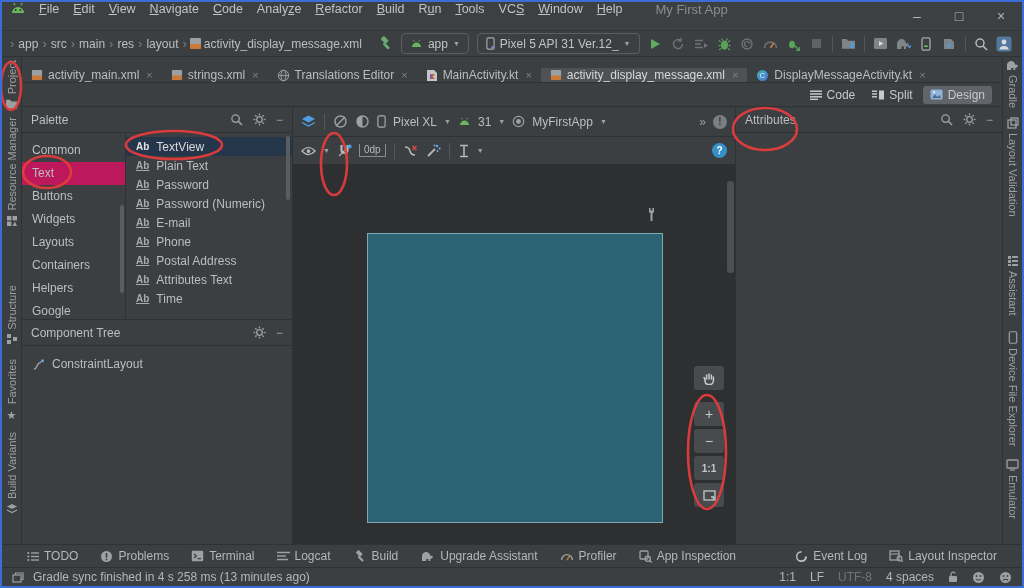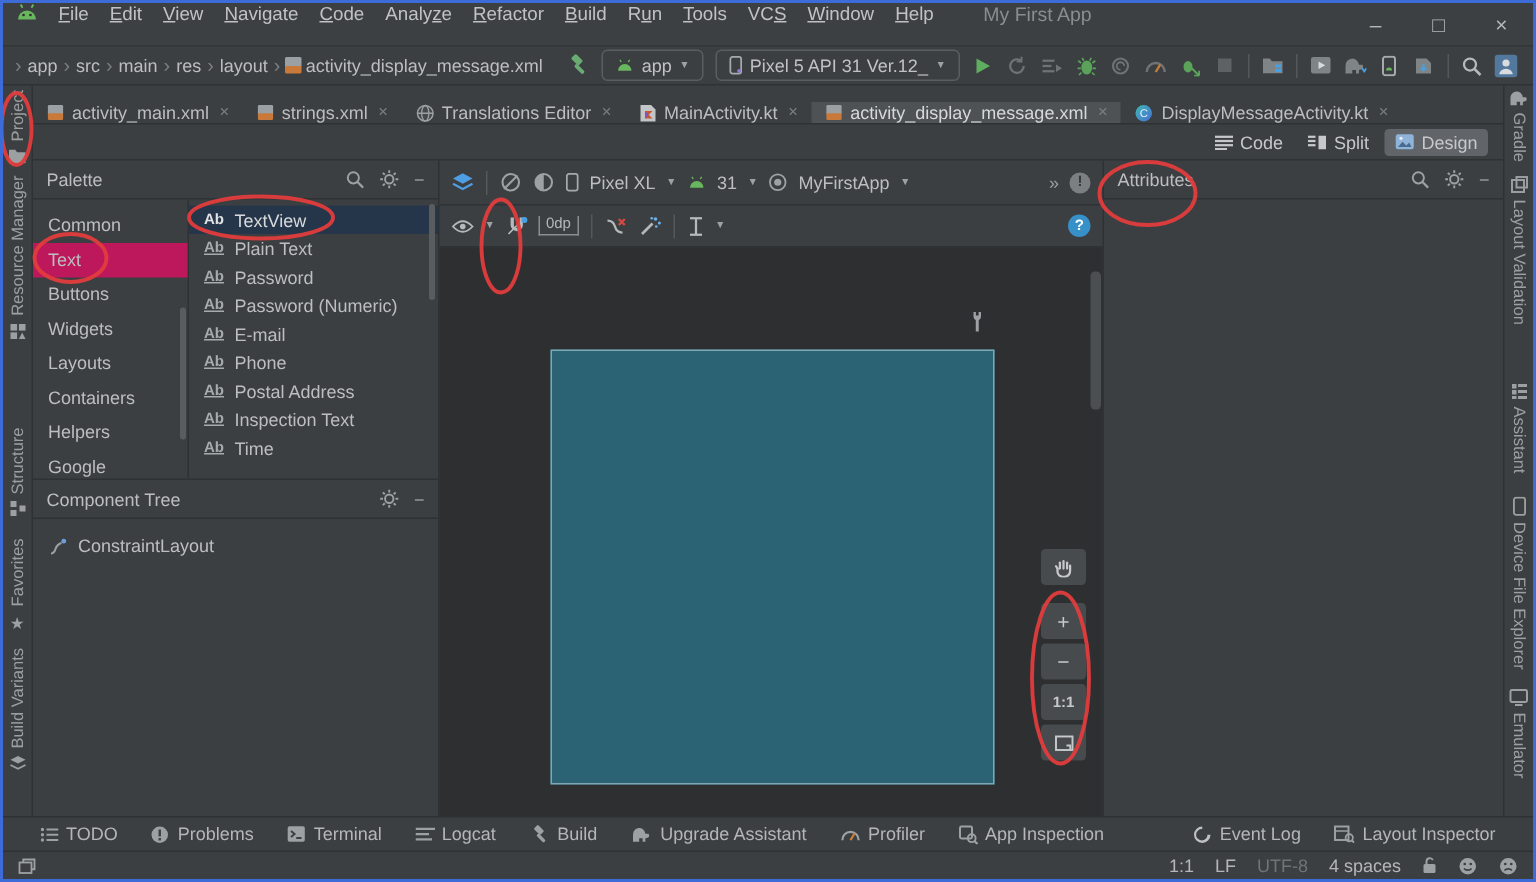--- a/index.html
+++ b/index.html
@@ -514,21 +514,21 @@
               <div class="pal-item">
                   <span class="ab">Ab</span>
                   <span>Phone</span>
                 </div>
               <div class="pal-item">
                   <span class="ab">Ab</span>
                   <span>Postal Address</span>
                 </div>
               <div class="pal-item">
                   <span class="ab">Ab</span>
-                  <span>Inspection Text</span>
+                  <span>Attributes Text</span>
                 </div>
               <div class="pal-item">
                   <span class="ab">Ab</span>
                   <span>Time</span>
                 </div>
               <div class="vthumb" style="right:2px;top:3px;height:64px"></div>
             </div>
           </div>
         </div>
         <div id="ctree" style="border-top:1px solid #2f3234">
@@ -887,20 +887,21 @@
   </div>
 </div>
 
 <div id="statusbar">
   <span class="ic">
       <svg width="12" height="11" viewBox="0 0 12 11">
         <rect x="1" y="3" width="8" height="7" fill="none" stroke="#9da1a3" stroke-width="1.2"></rect>
         <path d="M3.5,3 V1 h7.5 v6.5 h-2" fill="none" stroke="#9da1a3" stroke-width="1.2"></path>
       </svg>
     </span>
+  <span>Gradle sync finished in 4 s 258 ms (13 minutes ago)</span>
   <div id="status-right">
     <span>1:1</span>
     <span>LF</span>
     <span class="dimtxt">UTF-8</span>
     <span>4 spaces</span>
     <span class="ic">
         <svg width="10" height="12" viewBox="0 0 10 12">
           <rect x="1" y="5" width="8" height="6" rx="1" fill="#9da1a3"></rect>
           <path d="M3,5 V3.2 a2.2,2.2 0 0 1 4.2,-0.8" fill="none" stroke="#9da1a3" stroke-width="1.3"></path>
         </svg>

